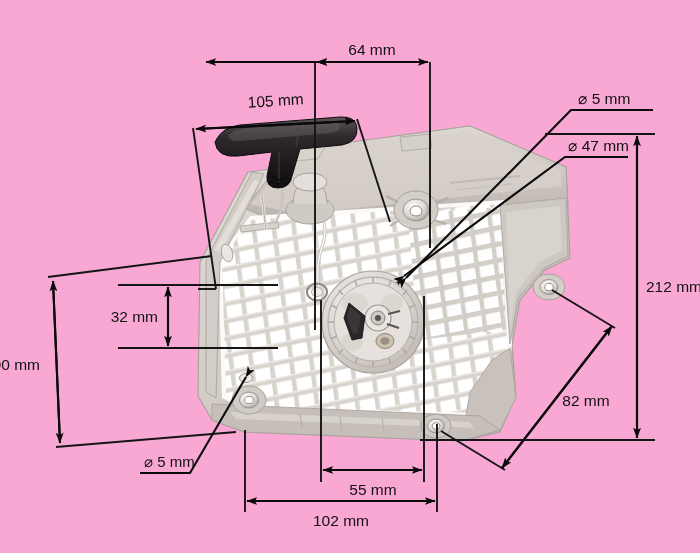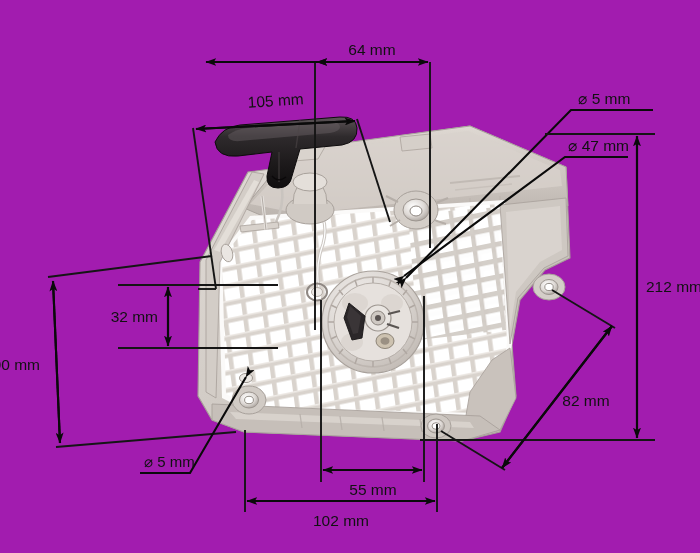--- a/index.html
+++ b/index.html
@@ -5,21 +5,21 @@
 <style>
   html,body{margin:0;padding:0;background:#ffffff;}
   body{
     width:700px;height:553px;
     font-family:"Liberation Sans", sans-serif;
     overflow:hidden;
     position:relative;
   }
   #stage{
     position:absolute;left:0;top:0;width:700px;height:553px;
-    background:#a21caf;
+    background:#f9a8d4;
   }
   svg.layer{position:absolute;left:0;top:0;width:700px;height:553px;}
   #photo-layer{z-index:1;}
   #dim-layer{z-index:3;}
   .dim-text{
     font-family:"Liberation Sans", sans-serif;
     font-size:15.5px;
     fill:#111111;
     font-weight:400;
   }

